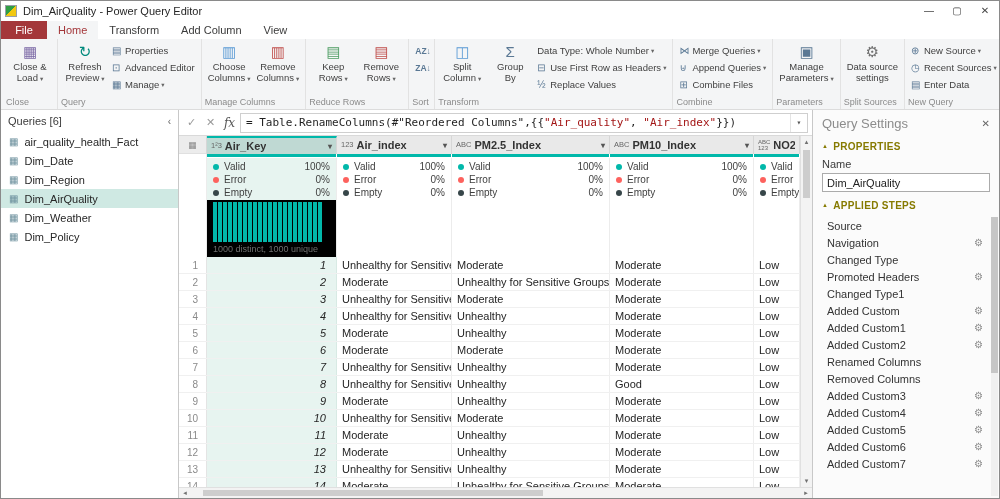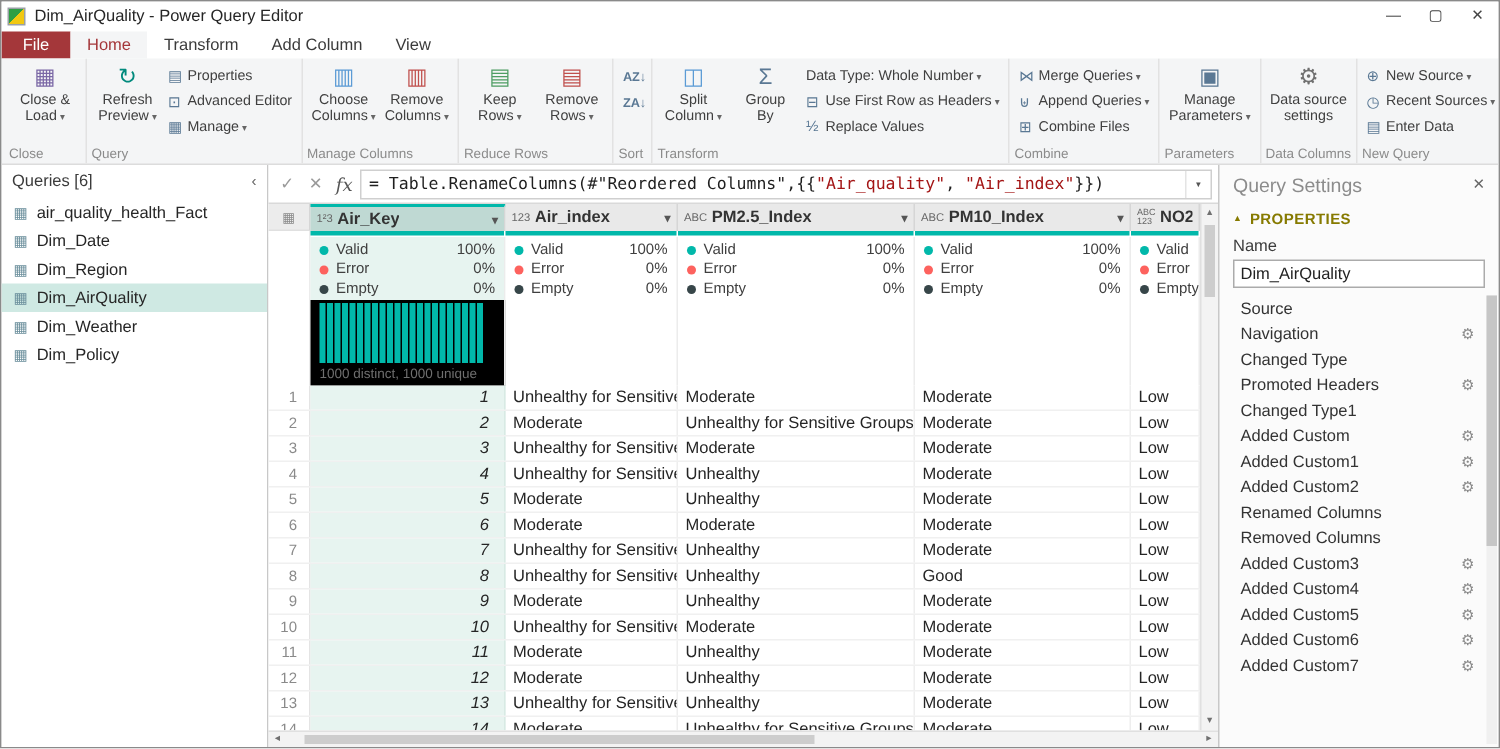--- a/index.html
+++ b/index.html
@@ -270,21 +270,21 @@
         <div class="rb-label">Parameters</div>
       </div>
       <div class="rb-group">
         <div class="rb-main">
           <div class="rb-big">
             <span class="rb-bigicon" style="color: rgb(112, 112, 112);">⚙</span>
             <div class="rb-l">Data source</div>
             <div class="rb-l">settings</div>
           </div>
         </div>
-        <div class="rb-label">Data Columns</div>
+        <div class="rb-label">Split Sources</div>
       </div>
       <div class="rb-group">
         <div class="rb-main">
           <div class="rb-stack">
             <div class="rb-small">
               <span class="rb-smicon">⊕</span>
               <span class="rb-smtext">New Source</span>
               <span class="dd">▾</span>
             </div>
             <div class="rb-small">
@@ -653,20 +653,24 @@
       <div class="sp-titlerow">
         <span class="sp-title">Query Settings</span>
         <span class="sp-close">✕</span>
       </div>
       <div class="sp-section">
         <span class="sp-tri">▲</span>
         <span>PROPERTIES</span>
       </div>
       <div class="sp-namelabel">Name</div>
       <input class="sp-input" value="Dim_AirQuality" style="">
+      <div class="sp-section">
+        <span class="sp-tri">▲</span>
+        <span>APPLIED STEPS</span>
+      </div>
       <div class="steps" id="steps-list">
         <div class="sp-scroll">
             <div class="sp-thumb"></div>
           </div>
       <div class="step">
             <span class="step-name">Source</span>
           </div>
           <div class="step">
             <span class="step-name">Navigation</span>
             <span class="step-gear">⚙</span>

